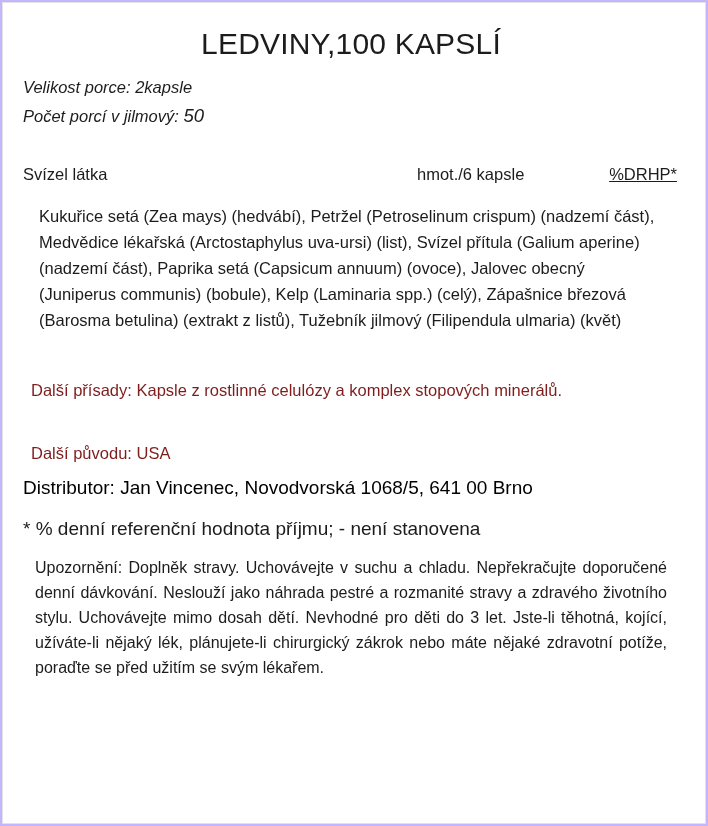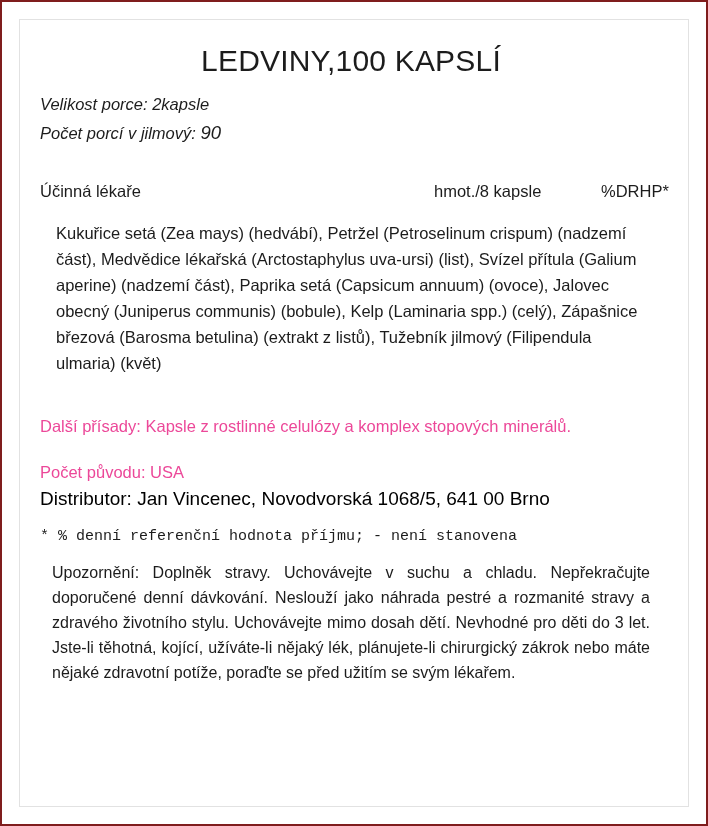--- a/index.html
+++ b/index.html
@@ -13,22 +13,22 @@
     font-family: "Liberation Sans", "DejaVu Sans", sans-serif;
     color: #1c1c1c;
     overflow: hidden;
   }
 
   .label-panel {
     box-sizing: border-box;
     width: 708px;
     height: 826px;
     background: #ffffff;
-    border: 2px solid #7f1d1d;
-    padding: 17px;
+    border: 2px solid #c4b5fd;
+    padding: 0;
     position: relative;
   }
   .label-inner {
     box-sizing: border-box;
     width: 100%;
     height: 100%;
     border: 1px solid #e2e2e2;
     padding: 16px 26px 10px 20px;
   }
 
@@ -59,90 +59,89 @@
 
   .facts-row {
     display: flex;
     align-items: baseline;
     font-size: 16.5px;
     line-height: 1.58;
     color: #1c1c1c;
   }
   .col-name { width: 394px; flex: 0 0 394px; }
   .col-amount { width: 167px; flex: 0 0 167px; }
-  .col-dv { flex: 1 1 auto; text-align: center; padding-right: 2px; }
+  .col-dv { flex: 1 1 auto; text-align: right; padding-right: 2px; text-decoration: underline; }
 
   .body-text {
     font-size: 16.5px;
     line-height: 1.585;
-    color: #ec4899;
-    margin: 0;
+    color: #7f1d1d;
+    margin: 8px;
     text-align: left;
   }
 
   .ingredients-text {
     font-size: 16.5px;
     line-height: 1.585;
     margin: 16px;
   }
 
   .distributor-line {
     font-size: 19px;
     line-height: 1.5;
     margin: 0;
     color: #000000;
   }
 
   .footnote-line {
-    font-size: 15px;
+    font-size: 19px;
     line-height: 1.52;
     margin: 0;
     color: #1c1c1c;
-    font-family: Liberation Mono, monospace;
   }
 
   .notice-text {
     font-size: 16px;
     line-height: 1.555;
     margin: 12px;
     text-align: justify;
     color: #1c1c1c;
   }
 </style>
 </head>
 <body>
 
 <div class="label-panel">
   <div class="label-inner">
 
     <h1 class="product-title">LEDVINY,100 KAPSLÍ</h1>
 
     <div class="serving-line">Velikost porce: 2kapsle</div>
 
-    <div class="serving-line"><span>Počet porcí v jilmový: </span><span class="emph">90</span></div>
+    <div class="serving-line"><span>Počet porcí v jilmový: </span><span class="emph">50</span></div>
 
     <div class="gap-lg"></div>
 
     <div class="facts-row">
-      <div class="col-name">Účinná lékaře</div>
-      <div class="col-amount">hmot./8 kapsle</div>
+      <div class="col-name">Svízel látka</div>
+      <div class="col-amount">hmot./6 kapsle</div>
       <div class="col-dv">%DRHP*</div>
     </div>
 
 
     <p class="ingredients-text">Kukuřice setá (Zea mays) (hedvábí), Petržel (Petroselinum crispum) (nadzemí část), Medvědice lékařská (Arctostaphylus uva-ursi) (list), Svízel přítula (Galium aperine) (nadzemí část), Paprika setá (Capsicum annuum) (ovoce), Jalovec obecný (Juniperus communis) (bobule), Kelp (Laminaria spp.) (celý), Zápašnice březová (Barosma betulina) (extrakt z listů), Tužebník jilmový (Filipendula ulmaria) (květ)</p>
 
     <div class="gap-md"></div>
 
     <p class="body-text">Další přísady: Kapsle z rostlinné celulózy a komplex stopových minerálů.</p>
 
     <div class="gap-md"></div>
 
 
-    <p class="body-text">Počet původu: USA</p>
+    <p class="body-text">Další původu: USA</p>
 
     <p class="distributor-line">Distributor: Jan Vincenec, Novodvorská 1068/5, 641 00 Brno</p>
 
     <div class="gap-sm"></div>
 
     <p class="footnote-line">* % denní referenční hodnota příjmu; - není stanovena</p>
 
     <p class="notice-text">Upozornění: Doplněk stravy. Uchovávejte v suchu a chladu. Nepřekračujte doporučené denní dávkování. Neslouží jako náhrada pestré a rozmanité stravy a zdravého životního stylu. Uchovávejte mimo dosah dětí. Nevhodné pro děti do 3 let. Jste-li těhotná, kojící, užíváte-li nějaký lék, plánujete-li chirurgický zákrok nebo máte nějaké zdravotní potíže, poraďte se před užitím se svým lékařem.</p>
 
 

